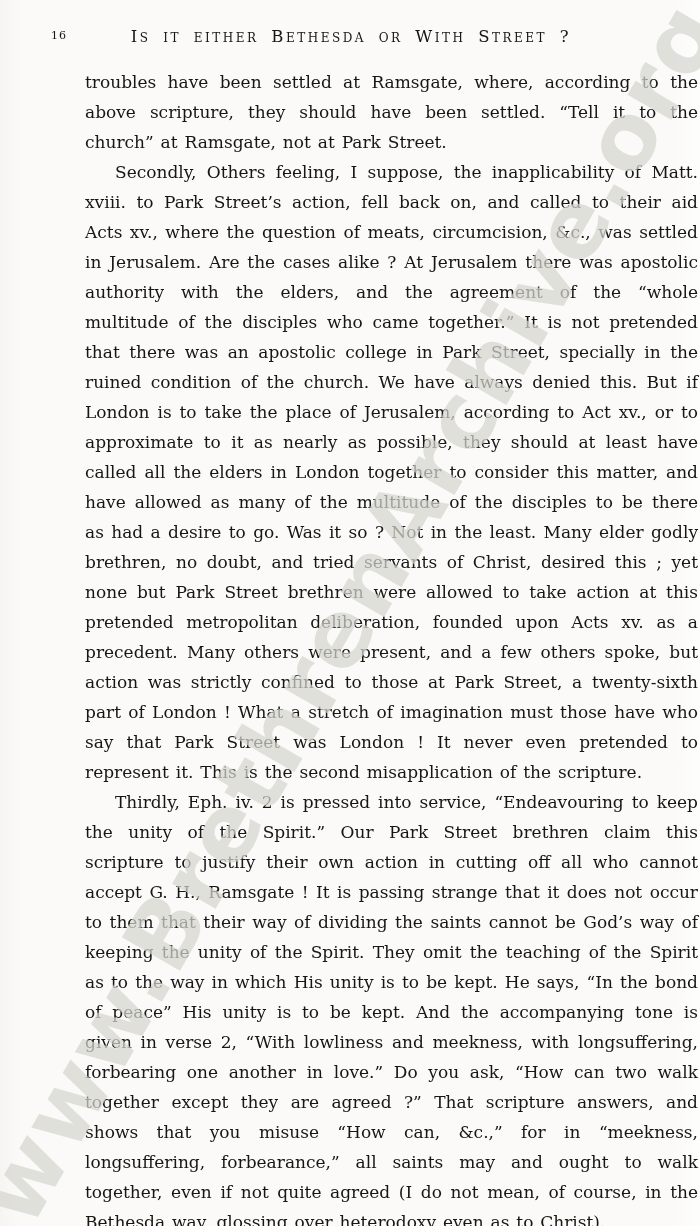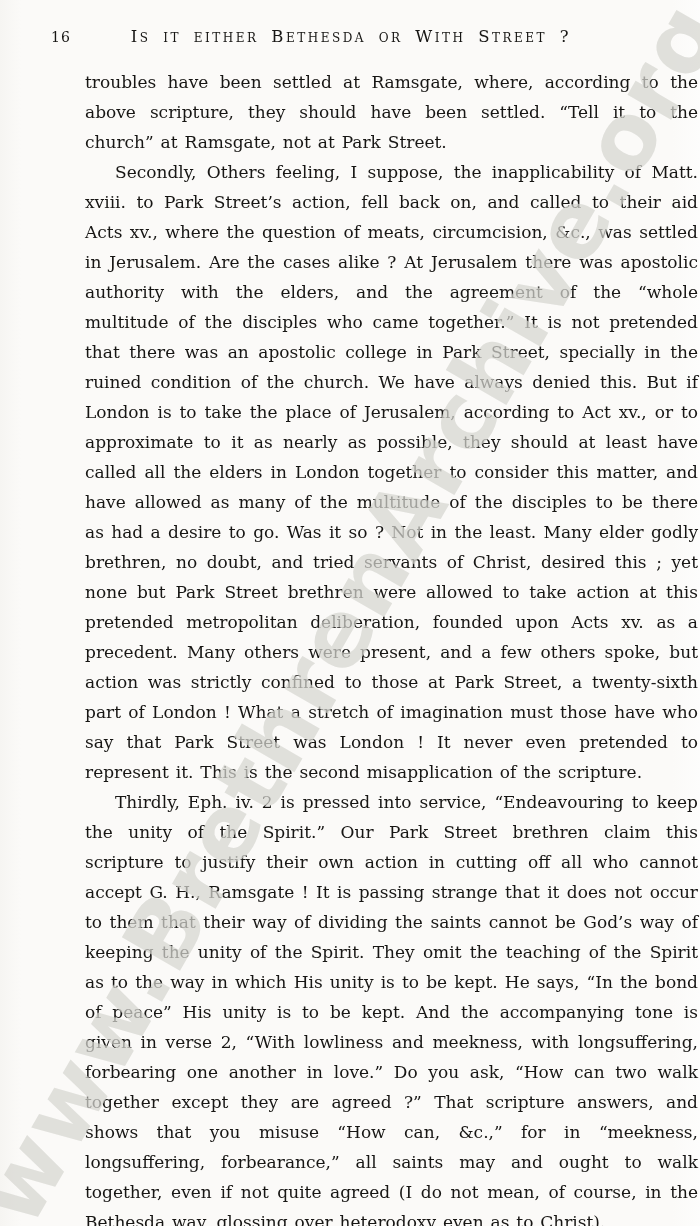--- a/index.html
+++ b/index.html
@@ -16,21 +16,21 @@
     overflow: hidden;
   }
   .running-head {
     position: absolute;
     top: 27px; left: 45px; right: 43px;
     height: 24px;
   }
   .pageno {
     position: absolute;
     left: 6px; top: 2px;
-    font-size: 14px;
+    font-size: 11px;
     letter-spacing: 1px;
   }
   .title {
     margin: 0;
     text-align: center;
     font-size: 16.5px;
     font-weight: normal;
     font-variant: small-caps;
     letter-spacing: 2.5px;
     word-spacing: 5px;

